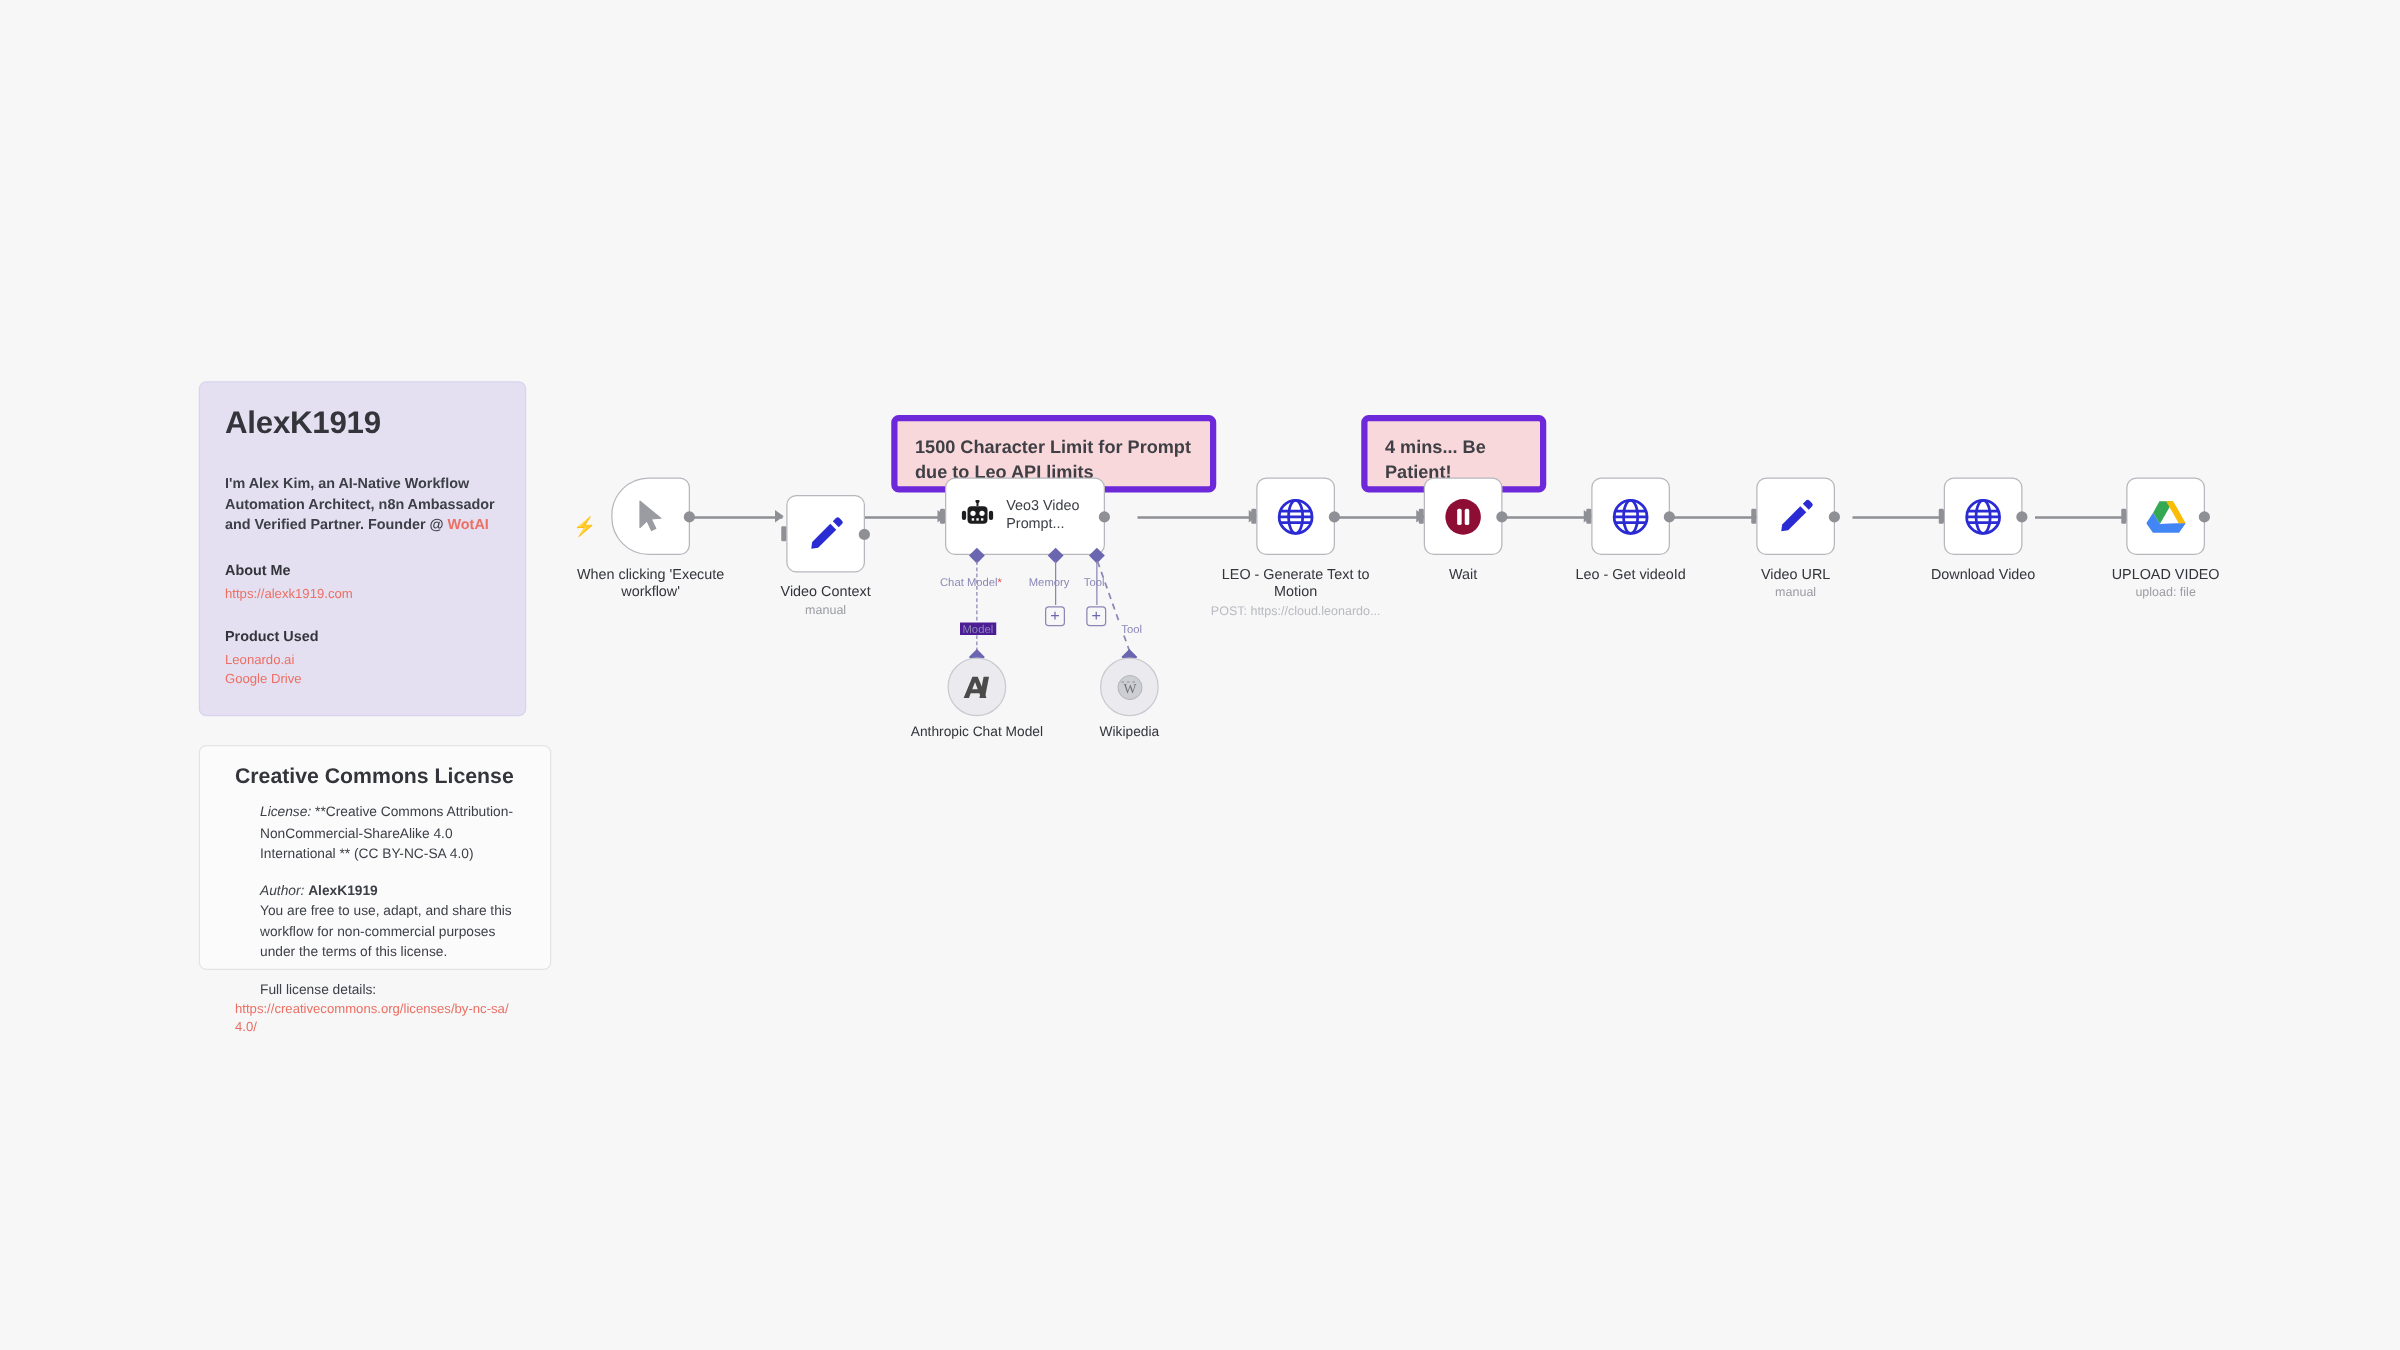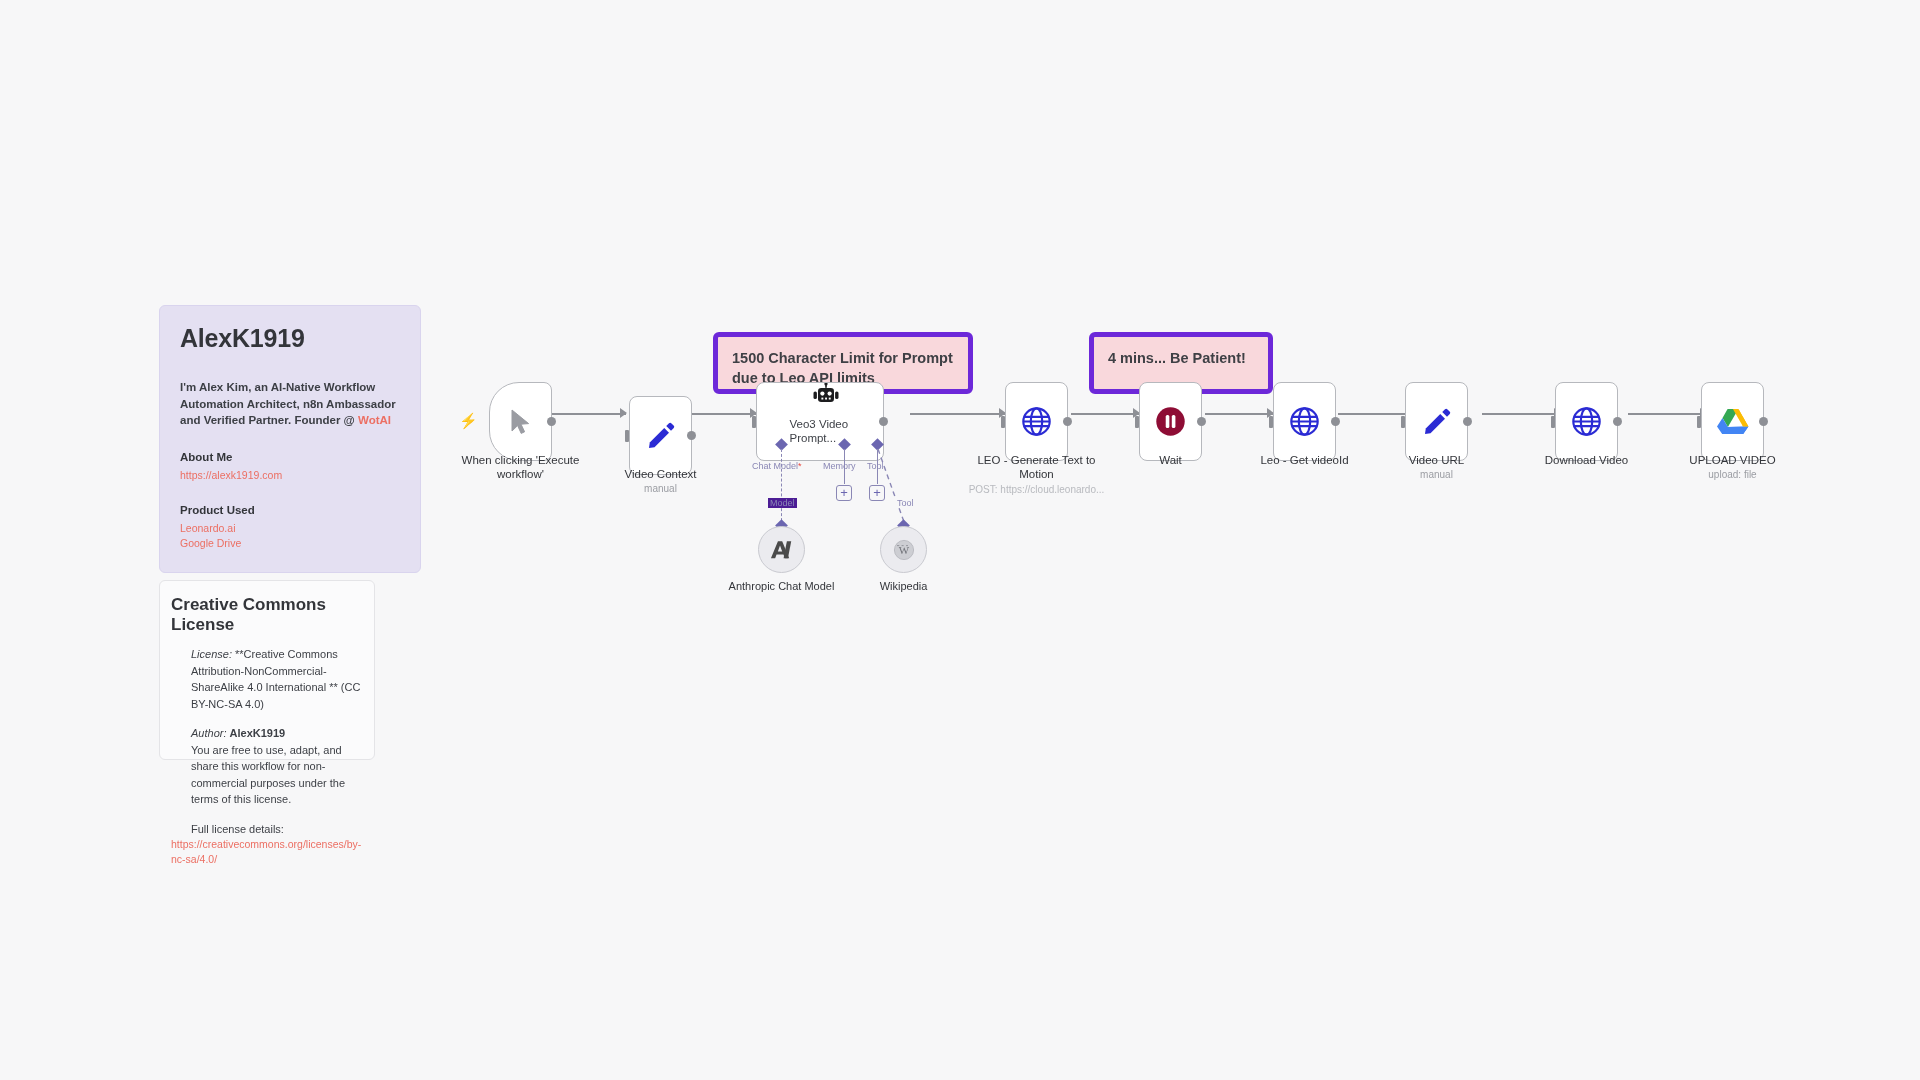--- a/index.html
+++ b/index.html
@@ -70,28 +70,27 @@
   .pink-text {
     font-size: 14.5px;
     font-weight: 700;
     color: #3f4045;
     line-height: 1.35;
   }
 
   
   .node {
     position: absolute;
-    width: 63px; height: 79px;
+    width: 63px; height: 62px;
     background: #ffffff;
     border: 1.3px solid #b6b8bd;
     border-radius: 8px;
     display: flex;
     align-items: center;
     justify-content: center;
-    flex-direction: column;
   }
   .node.trigger {
     border-top-left-radius: 30px;
     border-bottom-left-radius: 30px;
   }
   .node.wide {
     width: 128px;
     justify-content: flex-start;
     padding-left: 11px;
     gap: 9px;
@@ -230,40 +229,40 @@
     <div class="sticky-body bold" style="margin-top:26px;">
       <span>I'm Alex Kim, an AI-Native Workflow Automation Architect, n8n Ambassador and Verified Partner. Founder @ </span><span style="color:#ec6f63;">WotAI</span>
     </div>
     <div class="sticky-h" style="margin-top:22px;">About Me</div>
     <div class="sticky-link" style="margin-top:5px;">https://alexk1919.com</div>
     <div class="sticky-h" style="margin-top:21px;">Product Used</div>
     <div class="sticky-link" style="margin-top:5px;">Leonardo.ai</div>
     <div class="sticky-link">Google Drive</div>
   </div>
 
-  <div class="sticky sticky-white" style="left:159px; top:580px; width:216px; height:180px; padding:14px 11px;">
+  <div class="sticky sticky-white" style="left:159px; top:596px; width:282px; height:180px; padding:14px 28px;">
     <div class="sticky-title-sm">Creative Commons License</div>
     <div class="sticky-note-text" style="margin-top:11px;">
       <span class="it">License:</span>
       <span>**Creative Commons Attribution-NonCommercial-ShareAlike 4.0 International ** (CC BY-NC-SA 4.0)</span>
     </div>
     <div class="sticky-note-text" style="margin-top:13px;">
       <span class="it">Author:</span>
       <b>AlexK1919</b>
     </div>
     <div class="sticky-note-text">You are free to use, adapt, and share this workflow for non-commercial purposes under the terms of this license.</div>
     <div class="sticky-note-text" style="margin-top:13px;">Full license details:</div>
     <div class="sticky-link">https://creativecommons.org/licenses/by-nc-sa/4.0/</div>
   </div>
 
   <div class="sticky sticky-pink" style="left:713px; top:332px; width:260px; height:62px; padding:12px 14px;">
     <div class="pink-text">1500 Character Limit for Prompt due to Leo API limits</div>
   </div>
 
-  <div class="sticky sticky-pink" style="left:1089px; top:332px; width:184px; height:62px; padding:12px 14px;">
+  <div class="sticky sticky-pink" style="left:1089px; top:332px; width:148px; height:62px; padding:12px 14px;">
     <div class="pink-text">4 mins... Be Patient!</div>
   </div>
 
   <div class="wire" style="left:552px; width:74px;"></div>
   <div class="wire-arrow" style="left:620px;"></div>
   <div class="wire" style="left:692px; width:64px;"></div>
   <div class="wire-arrow" style="left:750px;"></div>
   <div class="wire" style="left:910px; width:95px;"></div>
   <div class="wire-arrow" style="left:999px;"></div>
   <div class="wire" style="left:1071px; width:68px;"></div>

